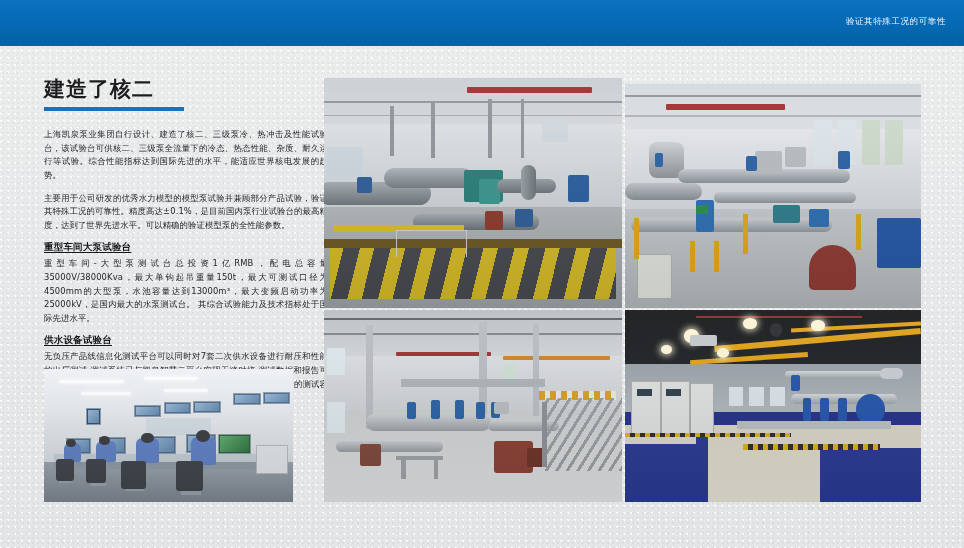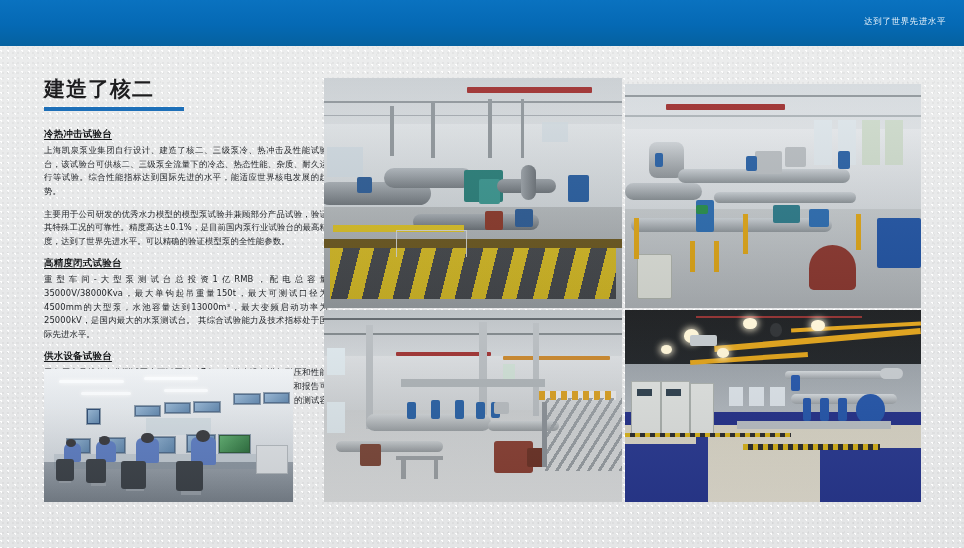--- a/index.html
+++ b/index.html
@@ -130,37 +130,36 @@
 
   .mask-fade{position:absolute;inset:0;pointer-events:none;
     background:linear-gradient(180deg,rgba(255,255,255,.06),rgba(0,0,0,.10));}
 </style>
 </head>
 <body>
 
 <div id="slide">
 
   <div class="header">
-    <div class="header-tag">达到了世界先进水平</div>
+    <div class="header-tag">验证其特殊工况的可靠性</div>
   </div>
 
   <div class="left-col">
     <div class="page-title">建造了核二</div>
     <div class="title-rule"></div>
 
     <div class="sections">
       <div class="sec">
-        <div class="sec-h">冷热冲击试验台</div>
         <div class="sec-b">上海凯泉泵业集团自行设计、建造了核二、三级泵冷、热冲击及性能试验台，该试验台可供核二、三级泵全流量下的冷态、热态性能、杂质、耐久运行等试验。综合性能指标达到国际先进的水平，能适应世界核电发展的趋势。</div>
       </div>
       <div class="sec">
         <div class="sec-b">主要用于公司研发的优秀水力模型的模型泵试验并兼顾部分产品试验，验证其特殊工况的可靠性。精度高达±0.1%，是目前国内泵行业试验台的最高精度，达到了世界先进水平。可以精确的验证模型泵的全性能参数。</div>
       </div>
       <div class="sec">
-        <div class="sec-h">高精度闭式试验台</div>
+        <div class="sec-h">重型车间大泵试验台</div>
         <div class="sec-b">重型车间-大型泵测试台总投资1亿RMB，配电总容量35000V/38000Kva，最大单钩起吊重量150t，最大可测试口径为4500mm的大型泵，水池容量达到13000m³，最大变频启动功率为25000kV，是国内最大的水泵测试台。 其综合试验能力及技术指标处于国际先进水平。</div>
       </div>
       <div class="sec">
         <div class="sec-h">供水设备试验台</div>
         <div class="sec-b">无负压产品线信息化测试平台可以同时对7套二次供水设备进行耐压和性能的出厂测试.测试系统已与凯泉智慧云平台实现无缝对接.测试数据和报告可以直接通过手机客户端进行查询和下载.目前无负压产品线测试平台的测试容量、测试性能、系统信息化及智能化程度均处于国际先进水平。</div>
       </div>
     </div>
   </div>
 
   <div class="ph" id="ph-control">

